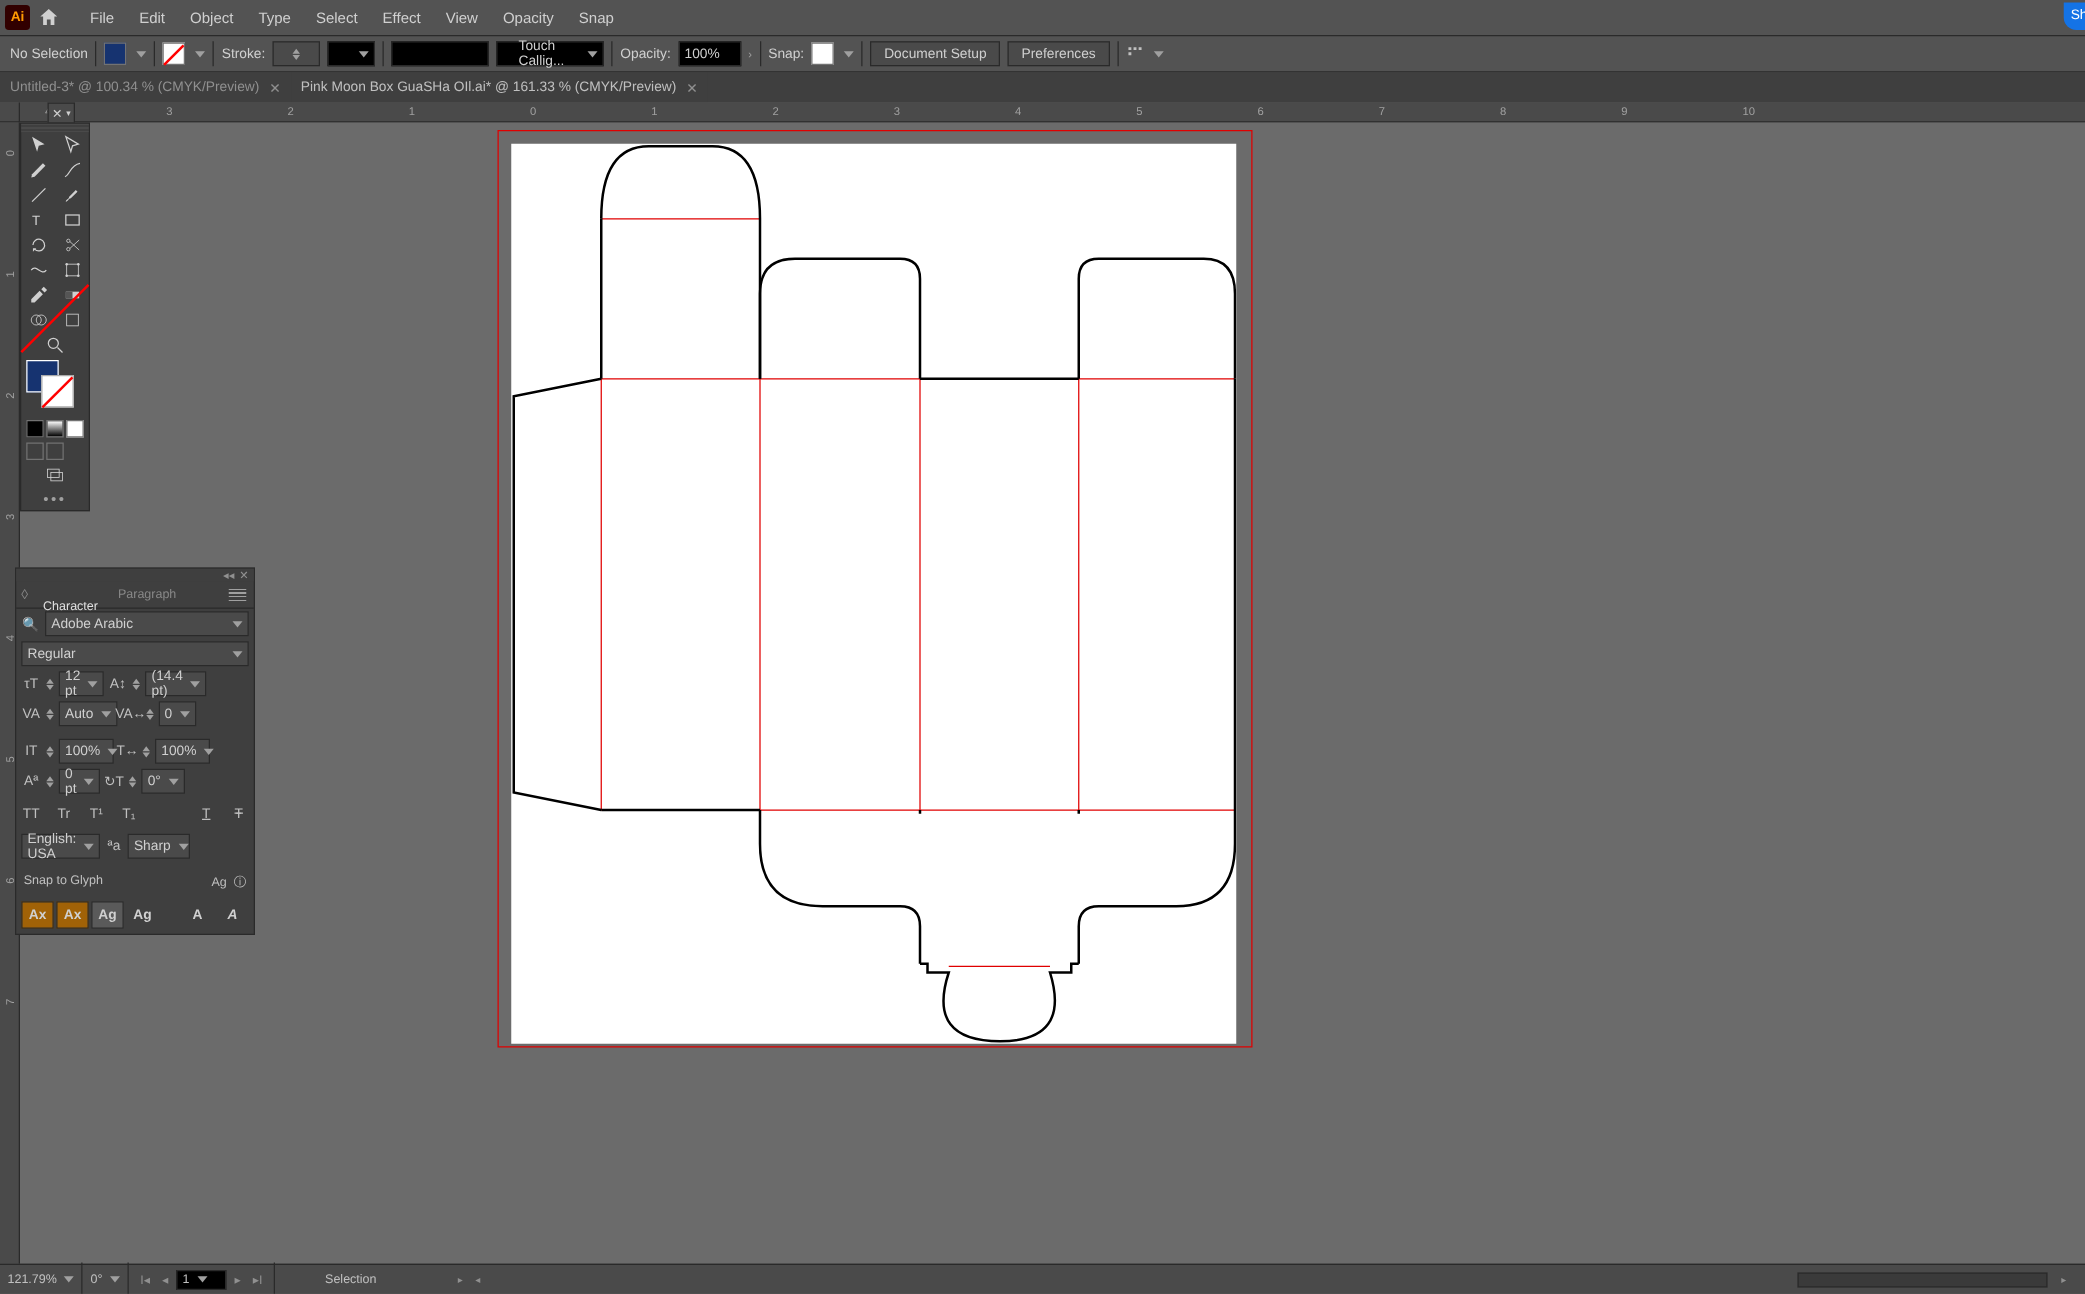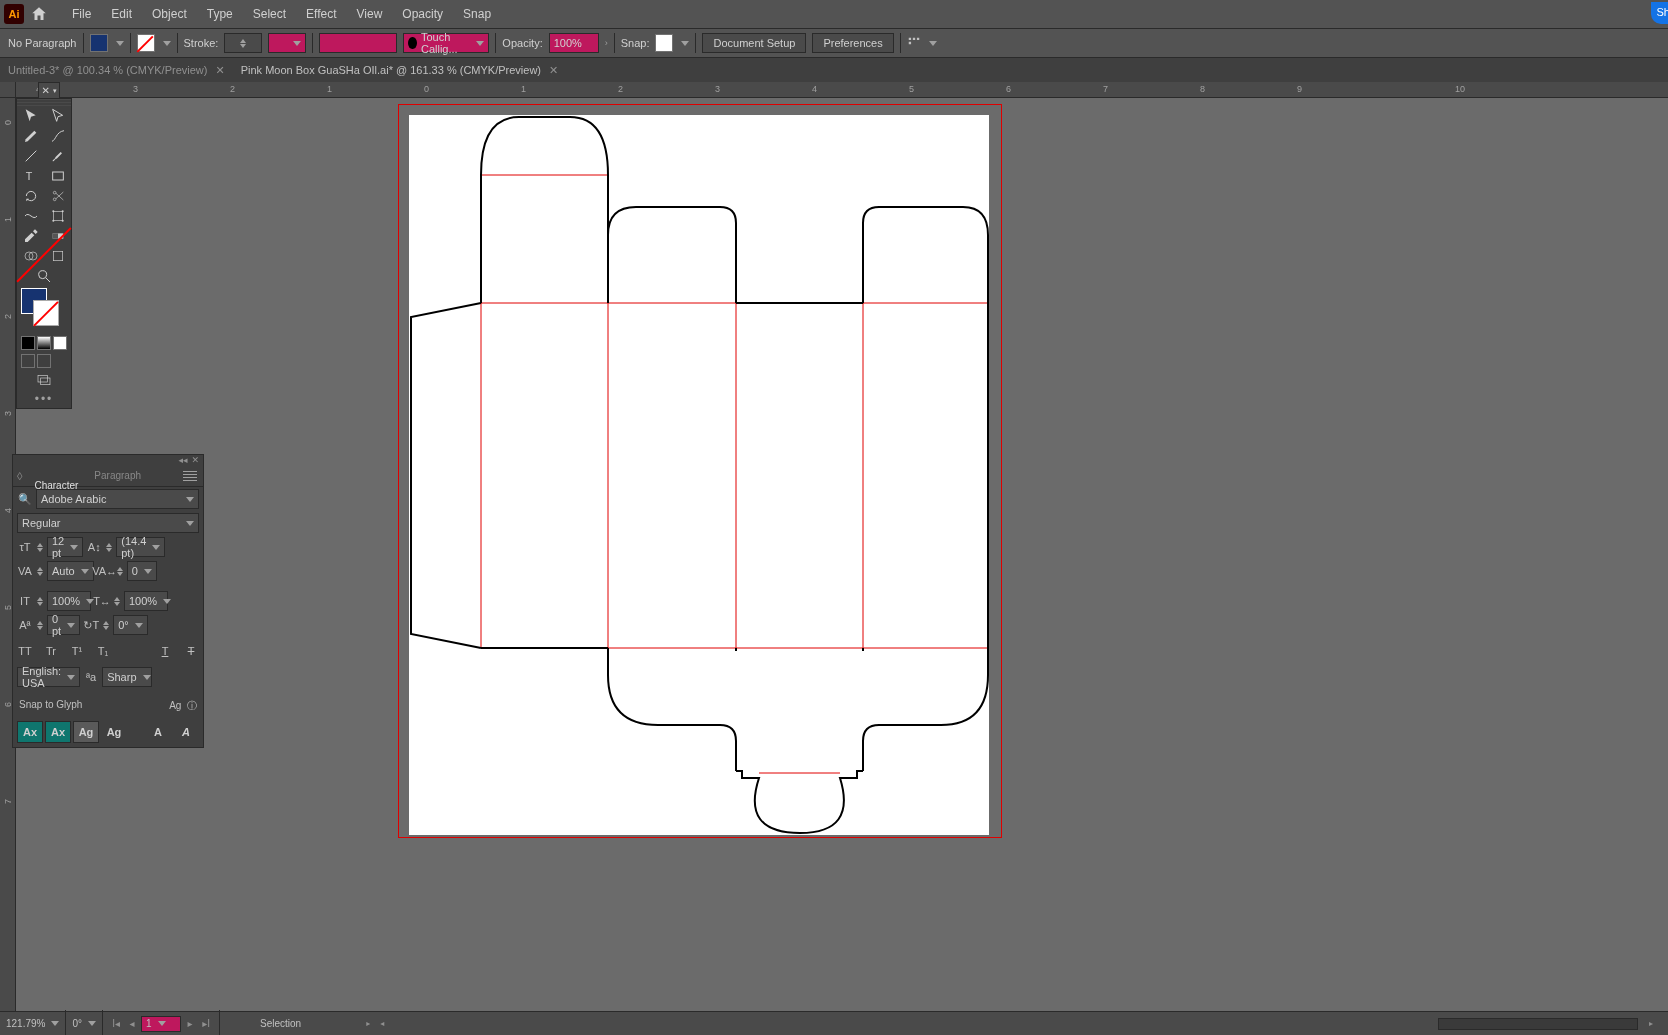--- a/index.html
+++ b/index.html
@@ -18,21 +18,21 @@
 .swatch { width: 18px; height: 18px; border: 1px solid #727272; display: inline-block; position: relative; }
 .swatch-navy { background: #163370; }
 .swatch-none { background: #fff; }
 .swatch-none::after { content: ""; position: absolute; width: 140%; height: 2px; background: red; transform: rotate(-45deg); top: 50%; left: -20%; }
 .dd-arrow { width: 0; height: 0; border-left: 4px solid transparent; border-right: 4px solid transparent; border-top: 5px solid #a0a0a0; margin-left: 2px; }
 .num-box { width: 38px; height: 20px; background: #4a4a4a; border: 1px solid #2a2a2a; display: flex; align-items: center; justify-content: center; position: relative; }
 .stepper { display: inline-block; width: 8px; }
 .stepper::before, .stepper::after { content: ""; display: block; width: 0; height: 0; border-left: 3px solid transparent; border-right: 3px solid transparent; margin: 1px auto; }
 .stepper::before { border-bottom: 4px solid #a0a0a0; }
 .stepper::after { border-top: 4px solid #a0a0a0; }
-.brush-dd { height: 20px; border: 1px solid #2a2a2a; background: #be185d; display: flex; align-items: center; padding: 0 4px; gap: 4px; }
+.brush-dd { height: 20px; border: 1px solid #2a2a2a; background: #000000; display: flex; align-items: center; padding: 0 4px; gap: 4px; }
 .blackdot { width: 12px; height: 12px; background: #000; border-radius: 50%; }
 .btn { background: #4a4a4a; border: 1px solid #2a2a2a; padding: 3px 10px; font-size: 11px; color: #d0d0d0; cursor: pointer; }
 .divider-v { width: 1px; height: 20px; background: #2a2a2a; }
 
 
 .tabbar { height: 24px; background: #3f3f3f; display: flex; align-items: flex-end; font-size: 11px; }
 .doc-tab { height: 24px; padding: 0 8px; display: flex; align-items: center; gap: 8px; background: #3f3f3f; color: #c0c0c0; cursor: pointer; }
 .doc-tab.inactive { color: #909090; }
 .tab-x { font-size: 11px; color: #909090; cursor: pointer; }
 
@@ -74,21 +74,21 @@
 .ptab { padding: 0 8px; height: 22px; line-height: 22px; font-size: 10px; cursor: pointer; }
 .ptab.active { color: #e0e0e0; margin-top: 20px; }
 .ptab.inactive { color: #888; }
 .hamburger { margin-left: auto; width: 14px; height: 10px; margin-right: 6px; background: repeating-linear-gradient(180deg,#a0a0a0 0 1px,transparent 1px 3px); }
 .char-row { display: flex; align-items: center; padding: 2px 4px; gap: 3px; }
 .char-input { flex: 1; height: 20px; background: #4a4a4a; border: 1px solid #2a2a2a; padding: 0 4px; display: flex; align-items: center; gap: 4px; justify-content: space-between; }
 .char-input .val { color: #d0d0d0; }
 .ico { width: 16px; display: flex; justify-content: center; font-size: 11px; color: #c0c0c0; }
 .snap-label { font-size: 10px; color: #c0c0c0; padding: 4px 6px; display: flex; justify-content: space-between; gap: 28px; }
 .btn-row { display: flex; padding: 4px; gap: 2px; }
-.glyph-btn { width: 26px; height: 22px; background: #0f766e; border: 1px solid #2a2a2a; display: flex; align-items: center; justify-content: center; font-size: 11px; font-weight: bold; color: #d0d0d0; }
+.glyph-btn { width: 26px; height: 22px; background: #a16207; border: 1px solid #2a2a2a; display: flex; align-items: center; justify-content: center; font-size: 11px; font-weight: bold; color: #d0d0d0; }
 .glyph-ax { background: #5a5a5a; }
 
 
 .statusbar { position: absolute; bottom: 0; left: 0; right: 0; height: 24px; background: #4a4a4a; border-top: 1px solid #2a2a2a; display: flex; align-items: center; font-size: 10px; color: #c0c0c0; }
 .sb-box { border-right: 1px solid #2a2a2a; height: 28px; display: flex; align-items: center; padding: 0 6px; gap: 4px; }
 .nav-btn { width: 14px; height: 14px; display: flex; align-items: center; justify-content: center; color: #909090; cursor: pointer; }
 .sb-selection { margin-left: 40px; }
 .sb-right { margin-left: auto; display: flex; align-items: center; gap: 6px; padding-right: 10px; }
 .scroll-track { width: 200px; height: 12px; background: #3a3a3a; border: 1px solid #2a2a2a; }
 .arr { font-size: 8px; }
@@ -107,21 +107,21 @@
   <div class="menu-item">Type</div>
   <div class="menu-item">Select</div>
   <div class="menu-item">Effect</div>
   <div class="menu-item">View</div>
   <div class="menu-item">Opacity</div>
   <div class="menu-item">Snap</div>
   <div class="share-btn">Sh</div>
 </div>
 
 <div class="controlbar">
-  <span class="ctl-label">No Paragraph</span>
+  <span class="ctl-label">No Selection</span>
   <div class="divider-v"></div>
   <span class="swatch swatch-navy"></span>
     <span class="dd-arrow"></span>
   <div class="divider-v"></div>
   <span class="swatch swatch-none"></span>
     <span class="dd-arrow"></span>
   <div class="divider-v"></div>
   <span class="ctl-label">Stroke:</span>
   <div class="num-box">
       <span class="stepper"></span>
@@ -178,21 +178,21 @@
     <span class="tick" style="left:408px">0</span>
     <span class="tick" style="left:505px">1</span>
     <span class="tick" style="left:602px">2</span>
     <span class="tick" style="left:699px">3</span>
     <span class="tick" style="left:796px">4</span>
     <span class="tick" style="left:893px">5</span>
     <span class="tick" style="left:990px">6</span>
     <span class="tick" style="left:1087px">7</span>
     <span class="tick" style="left:1184px">8</span>
     <span class="tick" style="left:1281px">9</span>
-    <span class="tick" style="left:1439px">10</span>
+    <span class="tick" style="left:1378px">10</span>
   </div>
   <div class="ruler-v">
     <span class="tick" style="top:22px">0</span>
     <span class="tick" style="top:119px">1</span>
     <span class="tick" style="top:216px">2</span>
     <span class="tick" style="top:313px">3</span>
     <span class="tick" style="top:410px">4</span>
     <span class="tick" style="top:507px">5</span>
     <span class="tick" style="top:604px">6</span>
     <span class="tick" style="top:701px">7</span>

